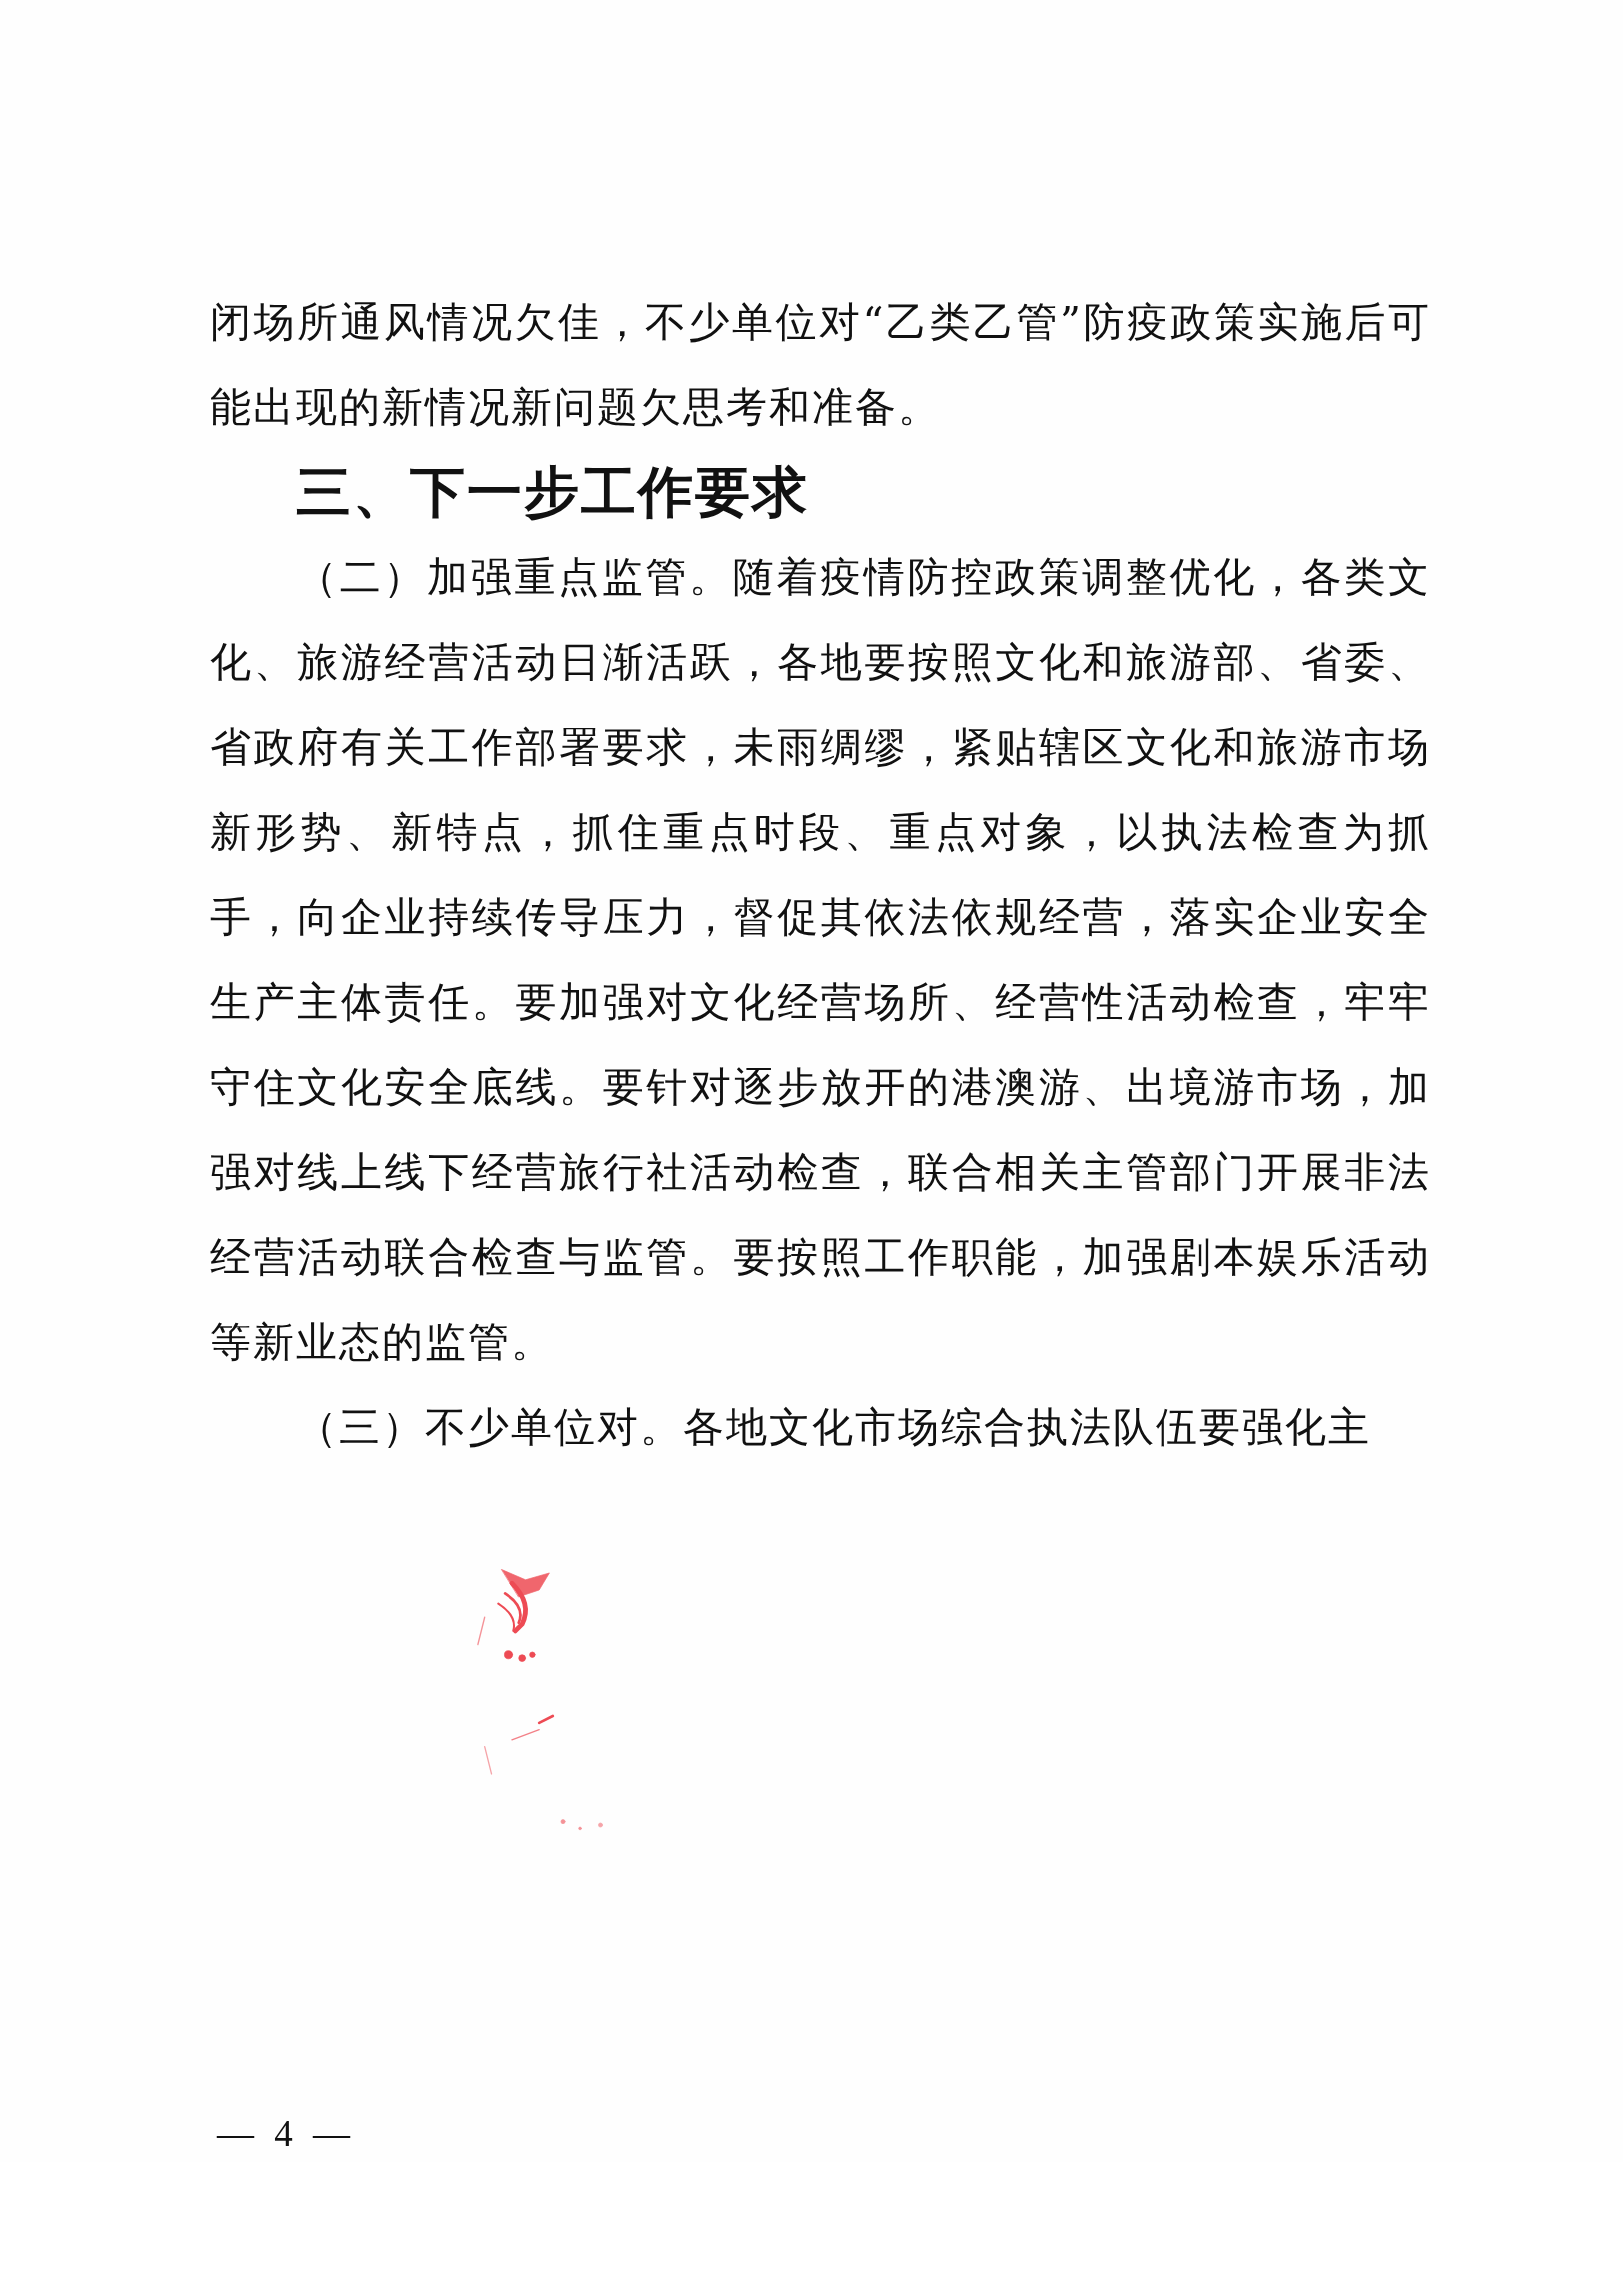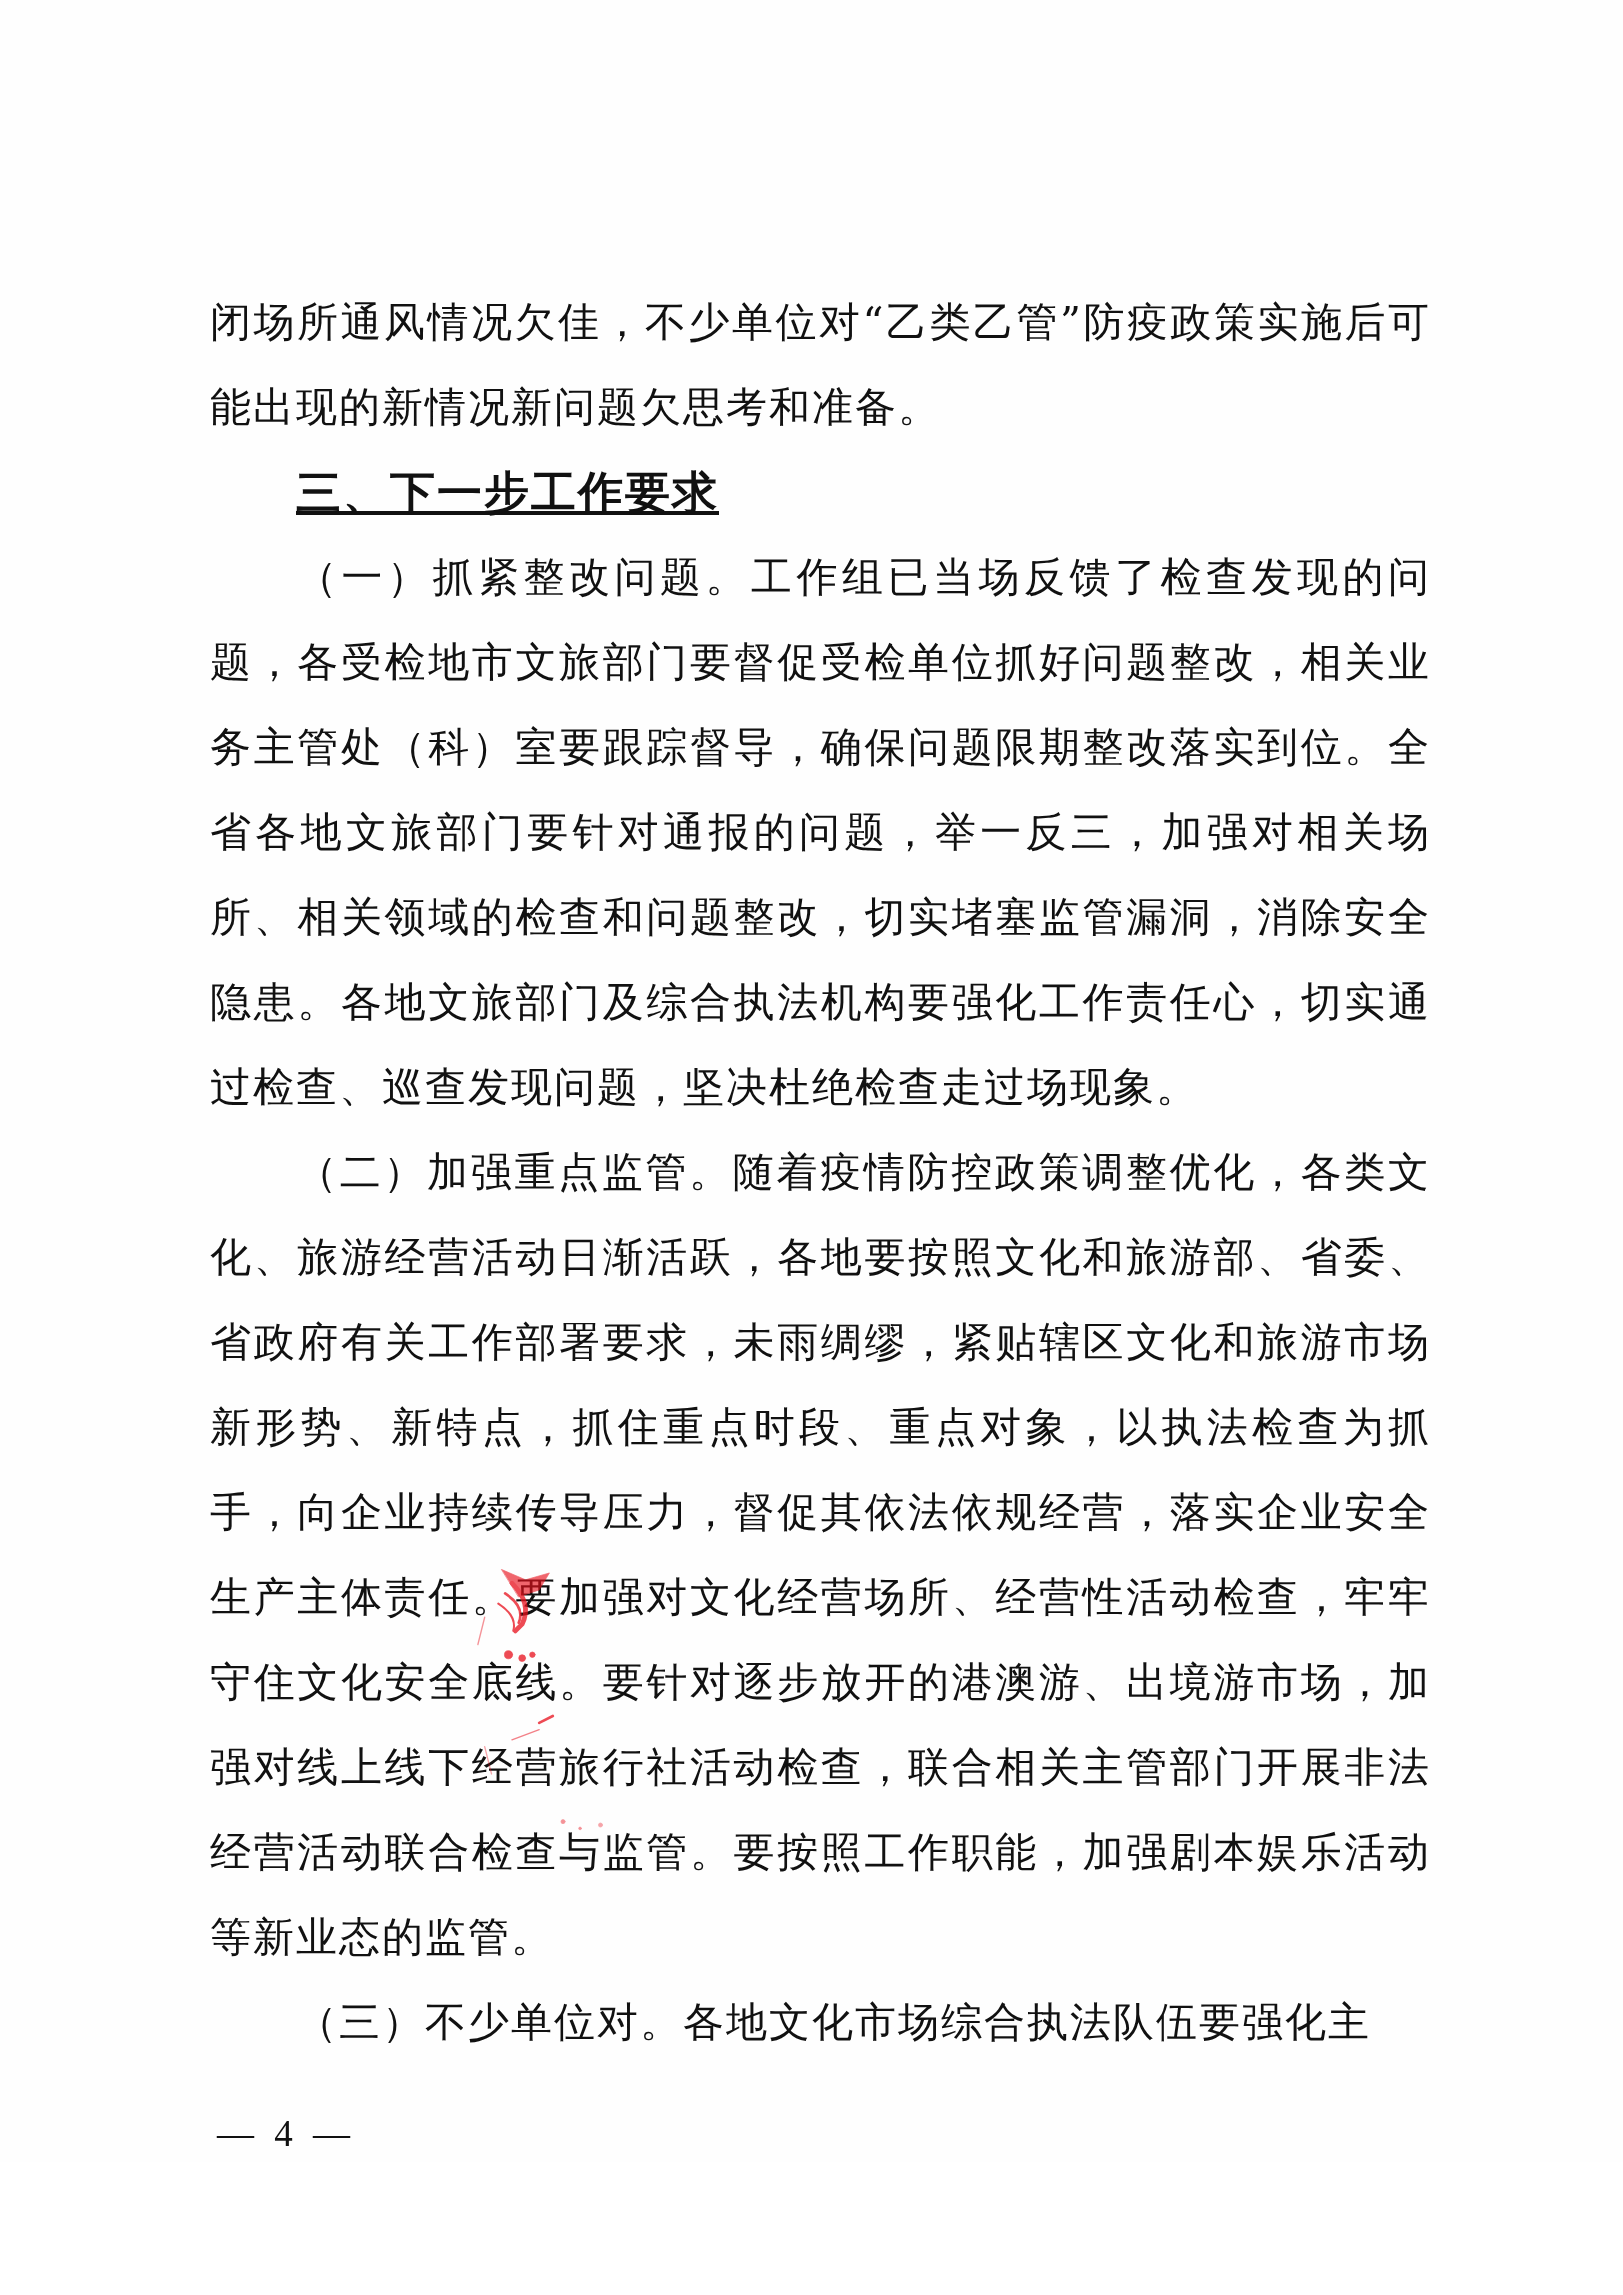--- a/index.html
+++ b/index.html
@@ -12,40 +12,39 @@
     position: absolute; left: 210px; top: 280px; width: 1221px;
     font-family: "DejaVu Serif", "Liberation Serif", serif;
     font-size: 41px; line-height: 85px; color: #111111;
     letter-spacing: 2px;
   }
   .para { margin: 0; text-align: justify; text-align-last: left; }
   .indent { text-indent: 86px; }
   .heading {
     margin: 0; text-indent: 86px;
     font-family: "DejaVu Sans", "Liberation Sans", sans-serif;
-    font-weight: bold; font-size: 45px; text-decoration: underline;
+    font-weight: bold; font-size: 55px;
   }
   .stamp {
     position: absolute; left: 437px; top: 1542px; width: 218px; height: 314px;
     pointer-events: none; opacity: 0.75;
   }
   .page-number {
     position: absolute; left: 217px; top: 2112px;
     font-family: "Liberation Serif", "DejaVu Serif", serif;
     font-size: 37px; color: #111111; letter-spacing: 5.5px;
   }
 </style>
 </head>
 <body>
 
 <div class="page">
   <div class="body-text">
     <p class="para">闭场所通风情况欠佳，不少单位对“乙类乙管”防疫政策实施后可能出现的新情况新问题欠思考和准备。</p>
     <p class="heading">三、下一步工作要求</p>
-    <p class="para indent">（一）抓紧整改问题。工作组已当场反馈了检查发现的问题，各受检地市文旅部门要督促受检单位抓好问题整改，相关业务主管处（科）室要跟踪督导，确保问题限期整改落实到位。全省各地文旅部门要针对通报的问题，举一反三，加强对相关场所、相关领域的检查和问题整改，切实堵塞监管漏洞，消除安全隐患。各地文旅部门及综合执法机构要强化工作责任心，切实通过检查、巡查发现问题，坚决杜绝检查走过场现象。</p>
     <p class="para indent">（二）加强重点监管。随着疫情防控政策调整优化，各类文化、旅游经营活动日渐活跃，各地要按照文化和旅游部、省委、省政府有关工作部署要求，未雨绸缪，紧贴辖区文化和旅游市场新形势、新特点，抓住重点时段、重点对象，以执法检查为抓手，向企业持续传导压力，督促其依法依规经营，落实企业安全生产主体责任。要加强对文化经营场所、经营性活动检查，牢牢守住文化安全底线。要针对逐步放开的港澳游、出境游市场，加强对线上线下经营旅行社活动检查，联合相关主管部门开展非法经营活动联合检查与监管。要按照工作职能，加强剧本娱乐活动等新业态的监管。</p>
     <p class="para indent">（三）不少单位对。各地文化市场综合执法队伍要强化主</p>
   </div>
 
   <svg class="stamp" viewBox="0 0 320 460">
     <g fill="#e8101c" stroke="#e8101c" stroke-linecap="round">
       <path d="M95 40 L130 55 L165 45 L150 70 L120 80 Z" opacity="0.85"></path>
       <path d="M110 60 Q140 90 125 120 L115 130" fill="none" stroke-width="7"></path>
       <path d="M100 75 Q130 95 120 118" fill="none" stroke-width="4"></path>
       <path d="M90 90 Q118 108 112 130" fill="none" stroke-width="3"></path>

